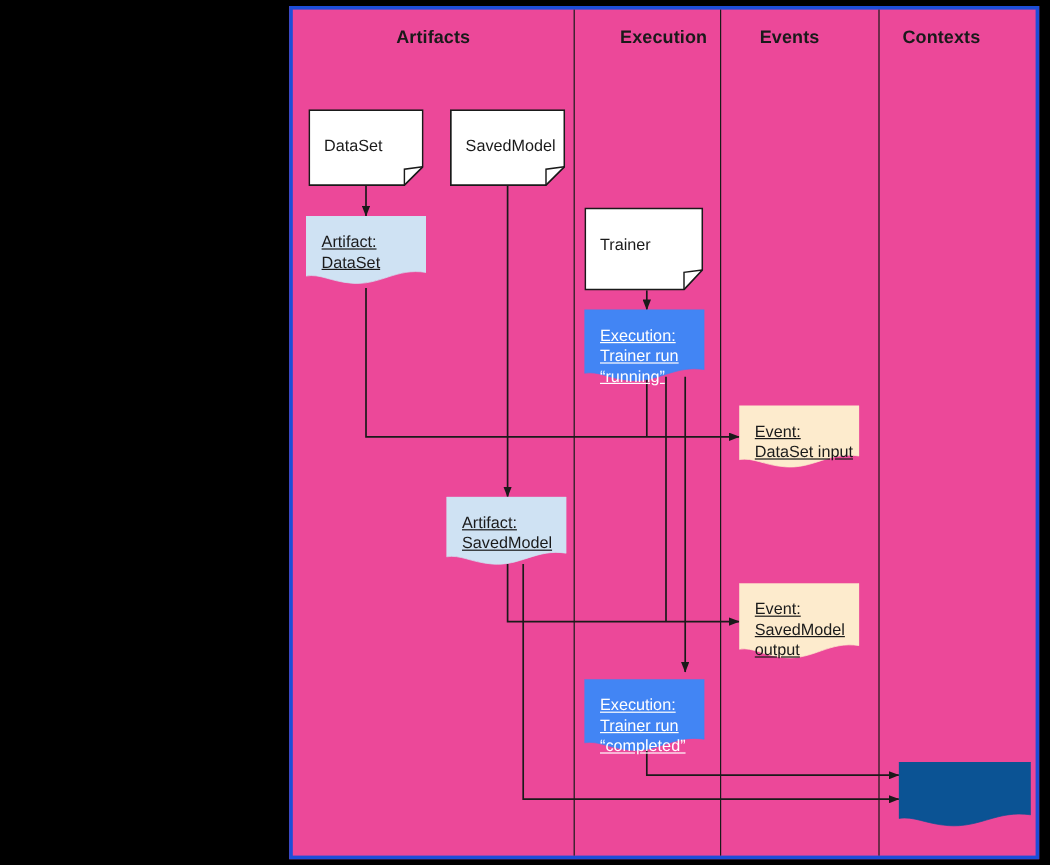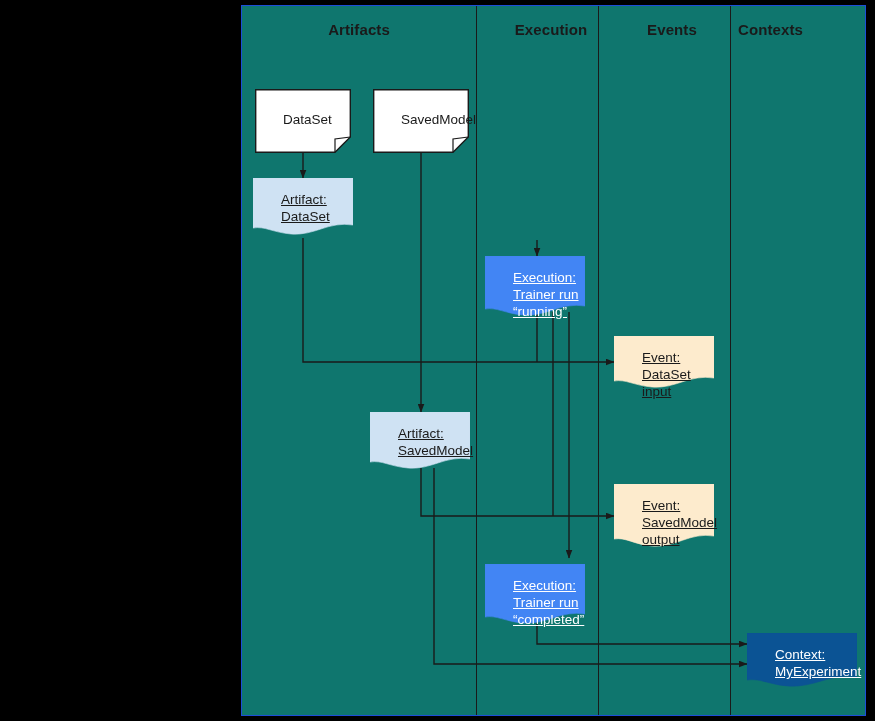--- a/index.html
+++ b/index.html
@@ -13,22 +13,22 @@
   #stage {
     position: relative;
     width: 875px;
     height: 721px;
     background: #000000;
   }
   #diagram {
     position: absolute;
     left: 241px; top: 5px;
     width: 625px; height: 711px;
-    background: #0f766e;
-    border: 1px solid #1d4ed8;
+    background: #ec4899;
+    border: 3px solid #1d4ed8;
   }
   .lane-divider {
     position: absolute;
     top: 0; bottom: 0;
     width: 1px;
     background: #1a1a1a;
   }
   .lane-title {
     position: absolute;
     top: 15px;
@@ -48,21 +48,20 @@
     position: absolute;
     font-size: 13.5px;
     line-height: 17px;
     color: #1a1a1a;
   }
   .node .label {
     position: absolute;
     left: 13px;
     top: 12px;
     white-space: pre-line;
-    margin-left: 15px;
   }
   .doc-node .label { top: 22px; }
   .wave-node .label { top: 13px; text-decoration: underline; }
   .doc-shape, .wave-shape {
     position: absolute;
     left: 0; top: 0;
     width: 100%; height: 100%;
   }
   .exec-node, .ctx-node { color: #ffffff; }
 </style>
@@ -71,22 +70,22 @@
 
 <div id="stage">
   <div id="diagram">
 
     <div class="lane-divider" style="left:234px"></div>
     <div class="lane-divider" style="left:356px"></div>
     <div class="lane-divider" style="left:488px"></div>
 
     <div class="lane-title" style="left:0px;  width:234px">Artifacts</div>
     <div class="lane-title" style="left:248px;width:122px">Execution</div>
-    <div class="lane-title" style="left:364px;width:132px">Events</div>
-    <div class="lane-title" style="left:460px;width:137px">Contexts</div>
+    <div class="lane-title" style="left:348px;width:132px">Events</div>
+    <div class="lane-title" style="left:472px;width:137px">Contexts</div>
 
     <svg id="wires" viewBox="0 0 625 711">
       <defs>
         <marker id="arrowhead" markerWidth="9" markerHeight="7" refX="8.5" refY="3.5" orient="auto" markerUnits="userSpaceOnUse">
           <path d="M0,0 L9,3.5 L0,7 z" fill="#1a1a1a"></path>
         </marker>
       </defs>
       <g stroke="#1a1a1a" stroke-width="1.4" fill="none">
 
         <path d="M61,146 L61,172" marker-end="url(#arrowhead)"></path>
@@ -136,20 +135,27 @@
     </div>
 
     <div class="node wave-node" style="left:128px;top:406px;width:100px;height:60px">
       <svg class="wave-shape" viewBox="0 0 100 60" preserveAspectRatio="none">
         <path d="M0,0 L100,0 L100,47 C75,43 62,58 38,56 C20,54.5 12,48 0,50 Z" fill="#CFE2F3" stroke="#CFE2F3" stroke-width="0.6"></path>
       </svg>
       <span class="label">Artifact:
 SavedModel</span>
     </div>
 
+    <div class="node doc-node" style="left:243px;top:165px;width:99px;height:69px">
+      <svg class="doc-shape" viewBox="0 0 99 69" preserveAspectRatio="none">
+        <path d="M0.7,0.7 L98.3,0.7 L98.3,52 L83,68.3 L0.7,68.3 Z" fill="#FFFFFF" stroke="#1a1a1a" stroke-width="1.4" vector-effect="non-scaling-stroke"></path>
+        <path d="M98.3,52 L83,54 L83,68.3" fill="none" stroke="#1a1a1a" stroke-width="1.2" vector-effect="non-scaling-stroke"></path>
+      </svg>
+      <span class="label">Trainer</span>
+    </div>
 
     <div class="node wave-node exec-node" style="left:243px;top:250px;width:100px;height:63px">
       <svg class="wave-shape" viewBox="0 0 100 63" preserveAspectRatio="none">
         <path d="M0,0 L100,0 L100,50 C75,46 62,61 38,59 C20,57.5 12,51 0,53 Z" fill="#4285F4" stroke="#4285F4" stroke-width="0.6"></path>
       </svg>
       <span class="label">Execution:
 Trainer run
 “running”</span>
     </div>
 
@@ -176,18 +182,16 @@
       </svg>
       <span class="label">Event:
 SavedModel
 output</span>
     </div>
 
     <div class="node wave-node ctx-node" style="left:505px;top:627px;width:110px;height:56px">
       <svg class="wave-shape" viewBox="0 0 110 56" preserveAspectRatio="none">
         <path d="M0,0 L110,0 L110,44 C82,40 68,55 41,53 C22,51.5 13,45 0,47 Z" fill="#0B5394" stroke="#0B5394" stroke-width="0.6"></path>
       </svg>
-      <span class="label">Context:
-MyExperiment</span>
     </div>
 
   </div>
 </div>
 
 </body></html>

